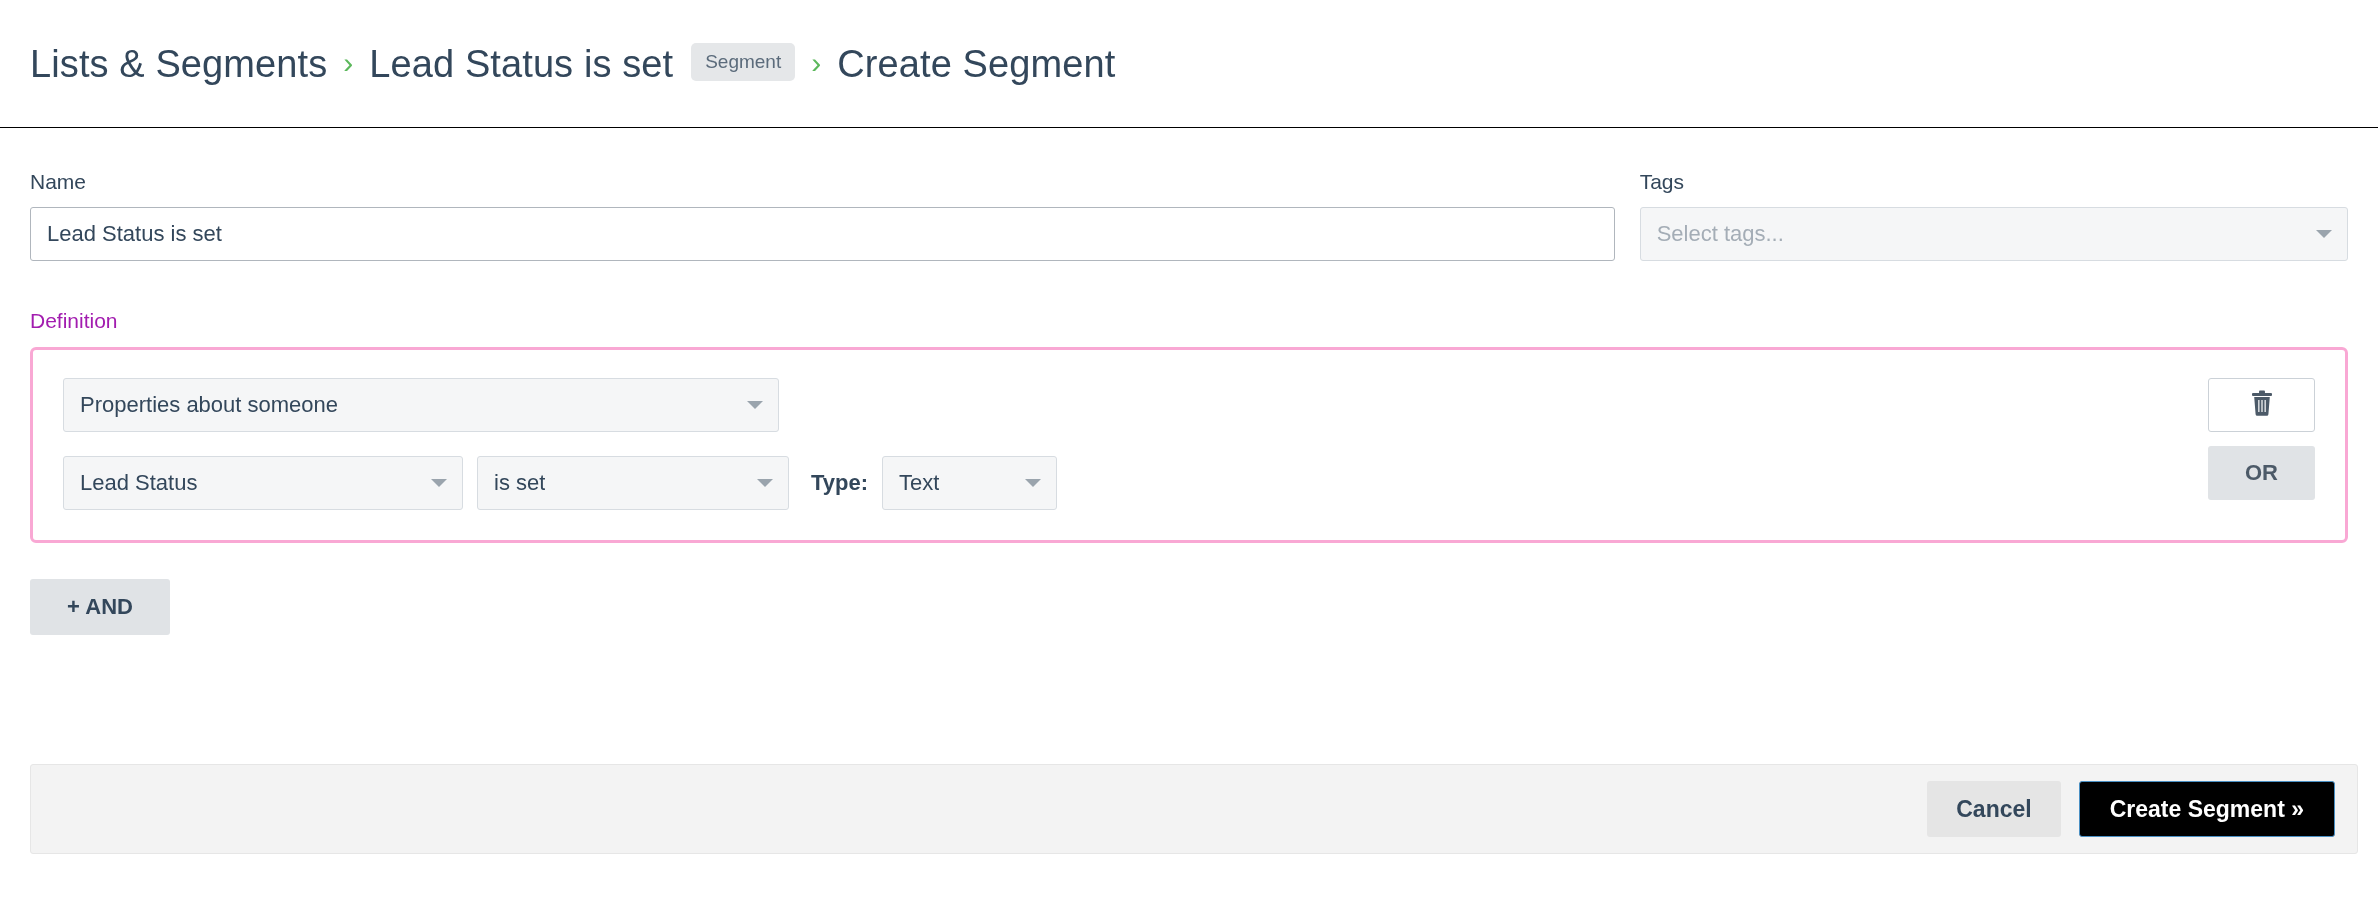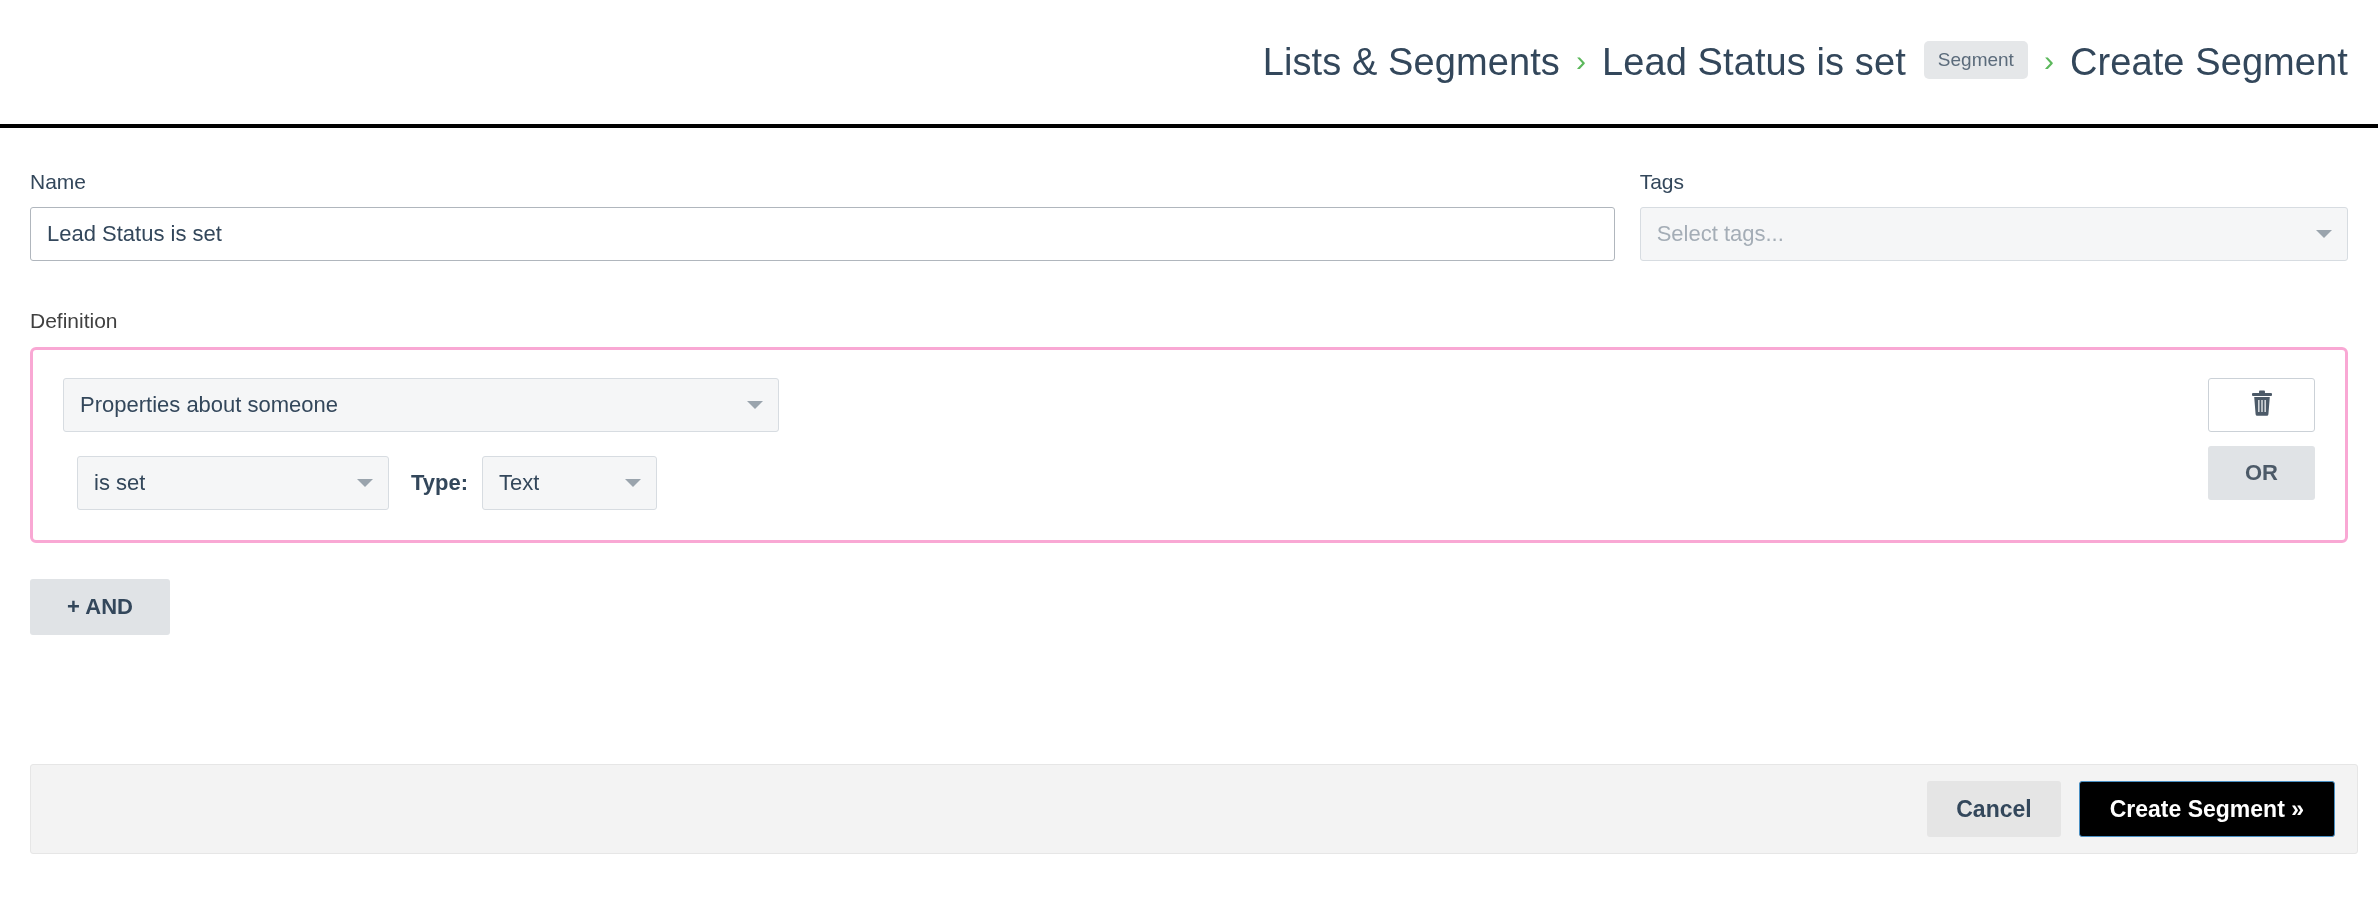--- a/index.html
+++ b/index.html
@@ -13,26 +13,25 @@
     width: 2378px;
     height: 920px;
     font-family: "Liberation Sans", sans-serif;
     color: #33475b;
     overflow: hidden;
   }
 
   
   .header {
     height: 128px;
-    border-bottom: 4px solid #000000;
+    border-bottom: 1px solid #000000;
     display: flex;
     align-items: center;
     padding: 0 30px;
     background: #ffffff;
-    justify-content: flex-end;
   }
   .breadcrumb {
     display: flex;
     align-items: center;
     gap: 0;
     white-space: nowrap;
   }
   .crumb {
     font-size: 38px;
     line-height: 1;
@@ -129,21 +128,21 @@
     transform: translateY(-50%);
     width: 0; height: 0;
     border-left: 8px solid transparent;
     border-right: 8px solid transparent;
     border-top: 8px solid #9aa4ad;
   }
 
   
   .definition-label {
     font-size: 21px;
-    color: #404040;
+    color: #a21caf;
     margin-top: 48px;
     margin-bottom: 14px;
     display: block;
   }
   .definition-box {
     border: 3px solid #f9a8d4;
     border-radius: 6px;
     padding: 28px 30px 30px 30px;
     position: relative;
     min-height: 188px;
@@ -304,20 +303,24 @@
   <div class="definition-box">
 
     <div class="def-source">
       <div class="select-box">
         <span class="sel-text">Properties about someone</span>
         <span class="caret"></span>
       </div>
     </div>
 
     <div class="condition-row">
+      <div class="select-box cond-property">
+        <span class="sel-text">Lead Status</span>
+        <span class="caret"></span>
+      </div>
       <div class="select-box cond-operator">
         <span class="sel-text">is set</span>
         <span class="caret"></span>
       </div>
       <span class="type-label">Type:</span>
       <div class="select-box cond-type">
         <span class="sel-text">Text</span>
         <span class="caret"></span>
       </div>
     </div>

